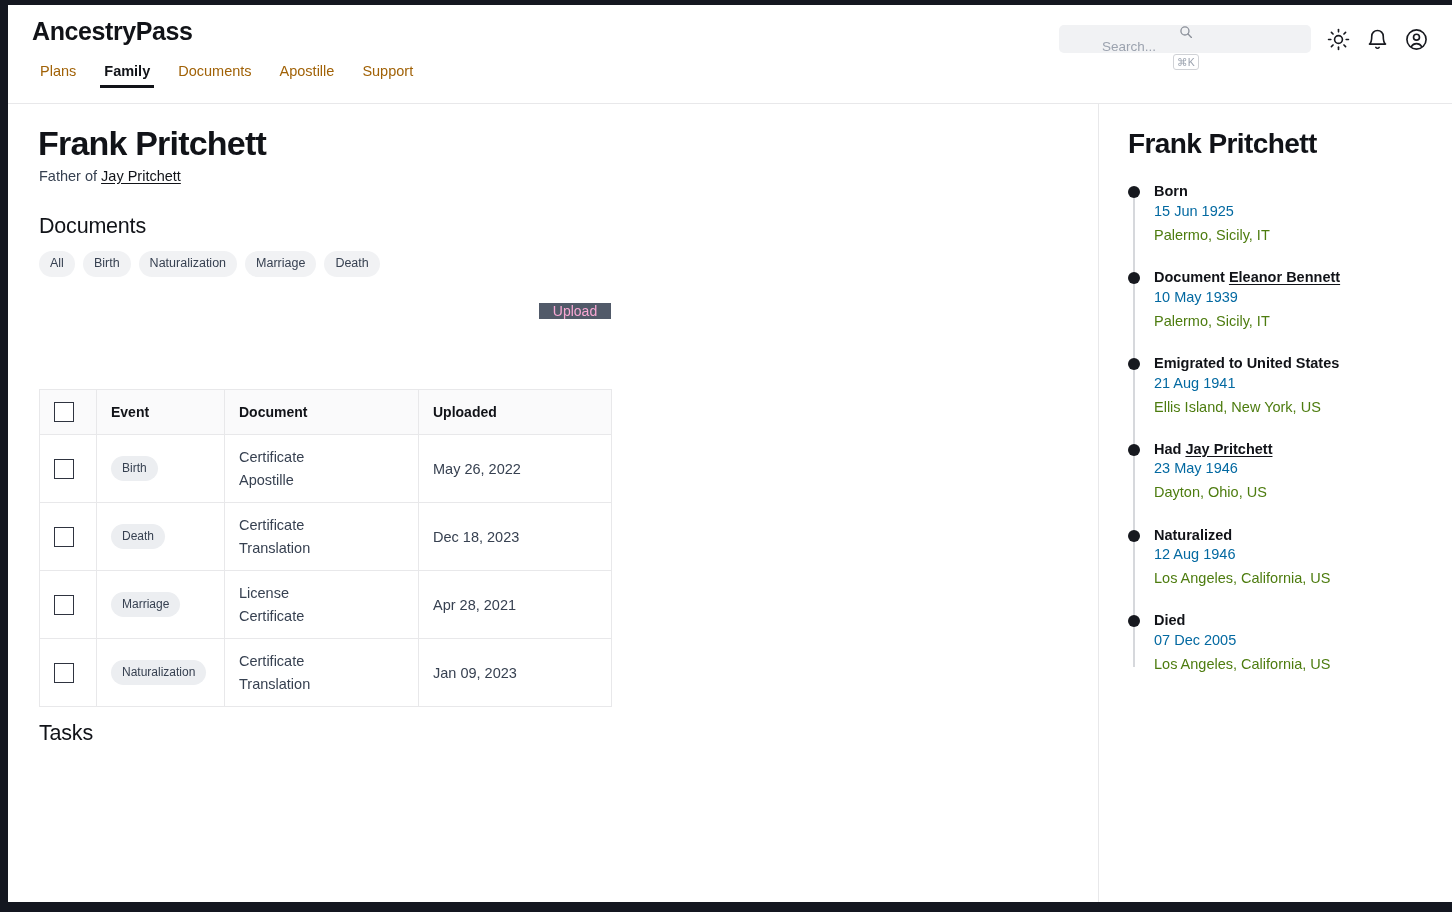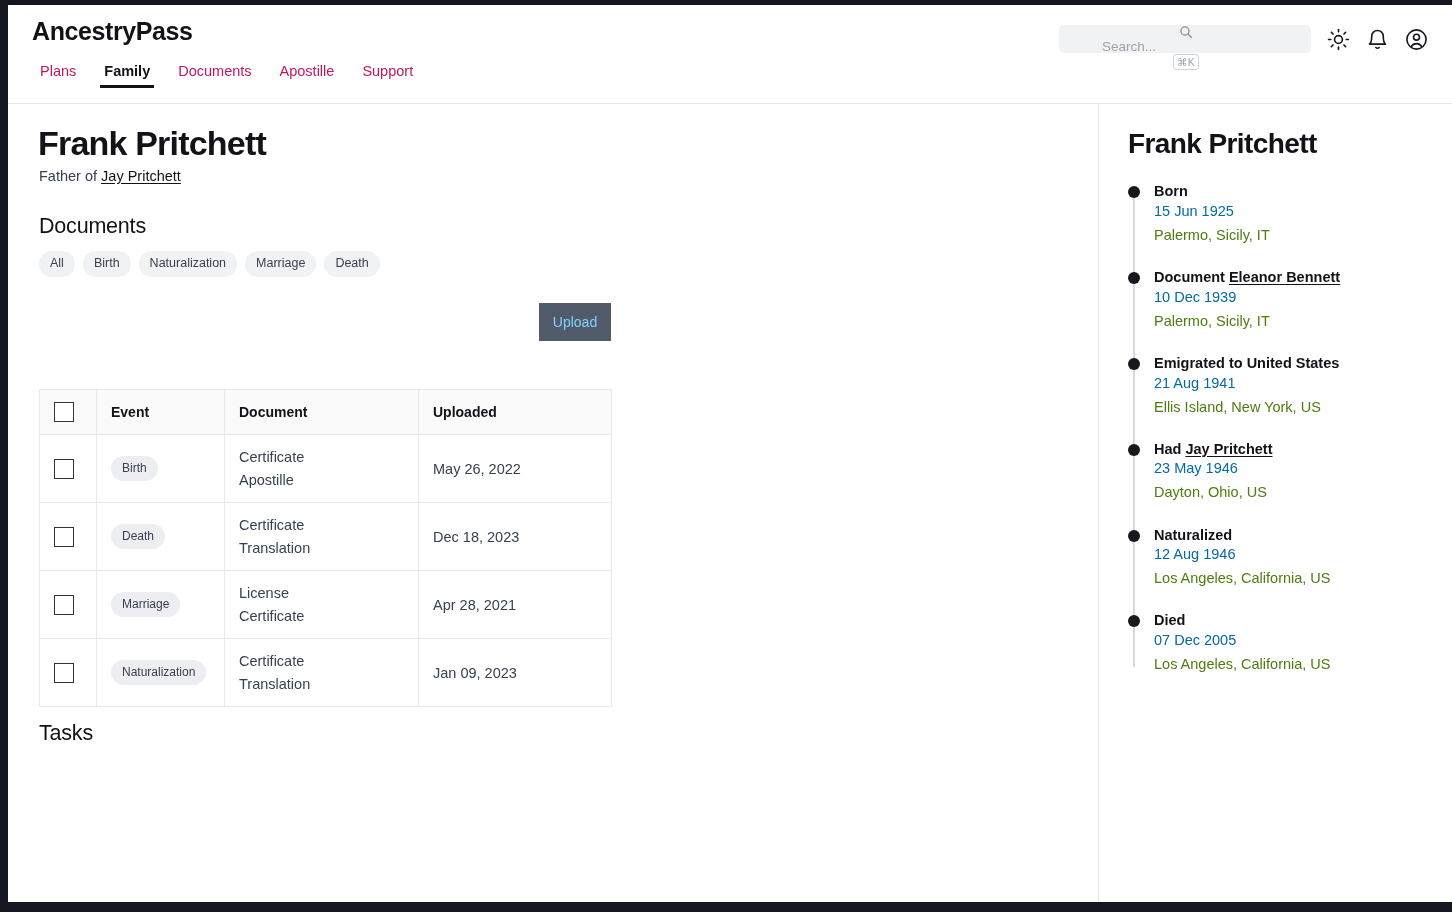--- a/index.html
+++ b/index.html
@@ -45,21 +45,21 @@
     position: absolute;
     left: 18px; top: 52px;
     display: flex;
     align-items: flex-end;
     height: 31px;
   }
   .nav-tab {
     position: relative;
     padding: 0 14px 10px 14px;
     font-size: 14.5px;
-    color: #be185d;
+    color: #a16207;
     cursor: pointer;
     line-height: 1;
   }
   .nav-tab.active {
     color: #111318;
     font-weight: bold;
   }
   .nav-tab.active::after {
     content: "";
     position: absolute;
@@ -166,23 +166,23 @@
     border-radius: 999px;
     font-size: 12.5px;
     color: #374151;
     padding: 5px 11px;
     cursor: pointer;
     line-height: 1.25;
   }
   #upload-button {
     position: absolute;
     left: 531px; top: 199px;
-    width: 72px; height: 38px;
+    width: 72px; height: 16px;
     background: #515a69;
-    color: #7dd3fc;
+    color: #f9a8d4;
     font-size: 14px;
     font-family: "Liberation Sans", sans-serif;
     border: none;
     cursor: pointer;
     display: flex;
     align-items: center;
     justify-content: center;
   }
 
   
@@ -437,21 +437,21 @@
         <div id="timeline-rail"></div>
       <div class="tl-event">
               <span class="tl-dot"></span>
               <div class="tl-title"><span>Born</span></div>
               <div class="tl-date">15 Jun 1925</div>
               <div class="tl-place">Palermo, Sicily, IT</div>
             </div>
             <div class="tl-event">
               <span class="tl-dot"></span>
               <div class="tl-title"><span>Document </span><a class="inline-link">Eleanor Bennett</a></div>
-              <div class="tl-date">10 Dec 1939</div>
+              <div class="tl-date">10 May 1939</div>
               <div class="tl-place">Palermo, Sicily, IT</div>
             </div>
             <div class="tl-event">
               <span class="tl-dot"></span>
               <div class="tl-title"><span>Emigrated to United States</span></div>
               <div class="tl-date">21 Aug 1941</div>
               <div class="tl-place">Ellis Island, New York, US</div>
             </div>
             <div class="tl-event">
               <span class="tl-dot"></span>

